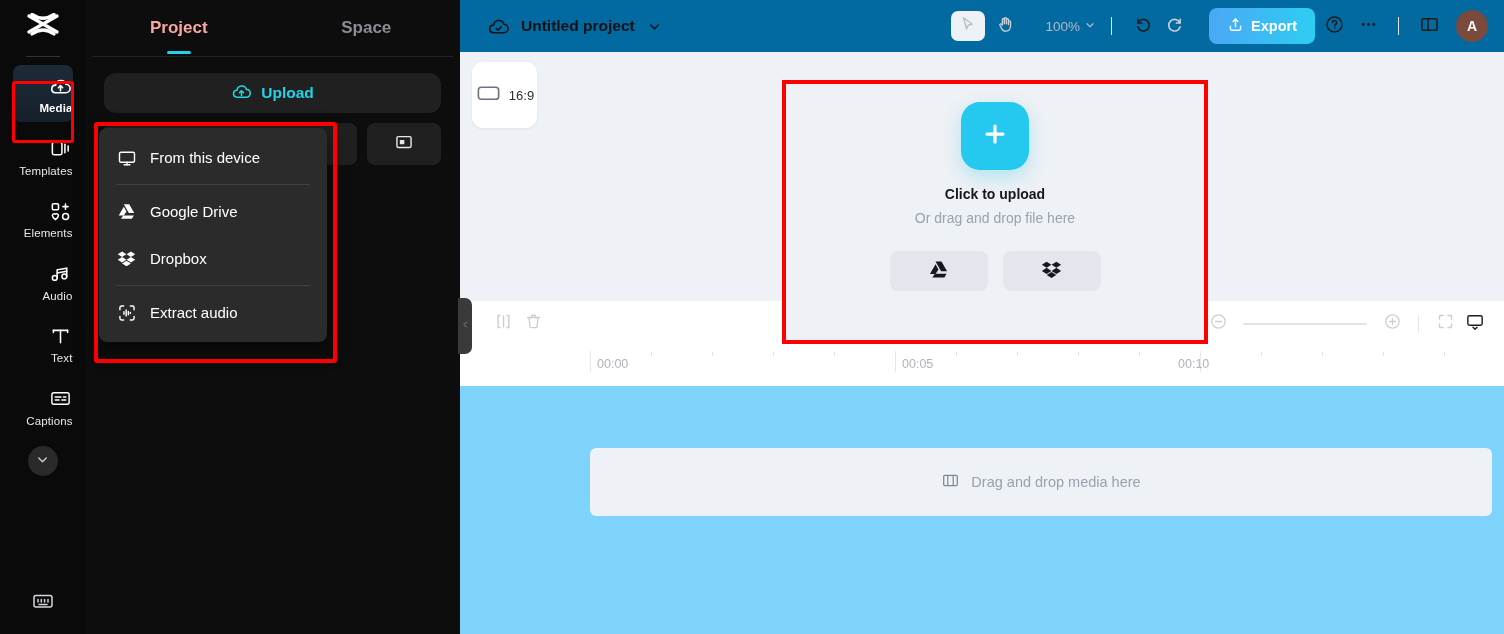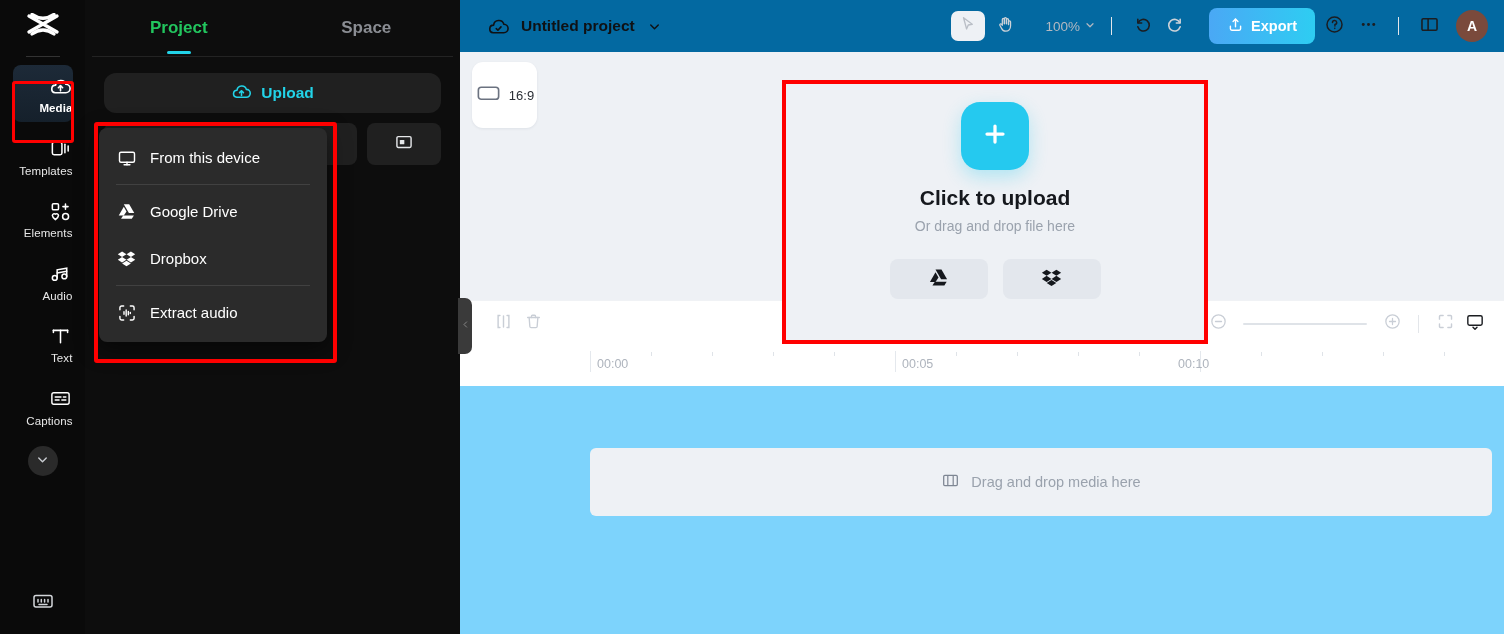--- a/index.html
+++ b/index.html
@@ -47,21 +47,21 @@
   
   .panel {
     width: 375px; flex: 0 0 375px; height: 634px;
     background: #0d0d0d; position: relative;
   }
   .panel-tabs { display: flex; height: 56px; position: relative; }
   .panel-tab {
     flex: 1; display:flex; align-items:center; justify-content:center;
     font-size: 17px; font-weight: 700; color: #8a8d93; cursor: pointer; position: relative;
   }
-  .panel-tab.active { color: #22c55e; }
+  .panel-tab.active { color: #fca5a5; }
   .panel-tab.active::after {
     content: ""; position: absolute; bottom: 2px; left: 50%; transform: translateX(-50%);
     width: 24px; height: 3.5px; border-radius: 2px; background: #22d3e8;
   }
   .panel-tabs-rule { height:1px; background:#232323; margin: 0 7px; }
 
   .upload-btn {
     margin: 16px 19px 0 19px; height: 40px; border-radius: 12px; background: #202020;
     display:flex; align-items:center; justify-content:center; gap: 9px; cursor:pointer;
   }
@@ -144,21 +144,21 @@
     position: absolute; left: 325px; top: 31px; width: 420px; height: 258px;
     border: 1px dashed #d4dae2; background: #eef1f5;
     display:flex; flex-direction:column; align-items:center; justify-content:flex-start;
     cursor:pointer; padding-top: 18px;
   }
   .plus-box {
     width: 68px; height: 68px; border-radius: 19px; background: #25c9ef;
     display:flex; align-items:center; justify-content:center;
     box-shadow: 0 7px 18px rgba(37,201,239,.30);
   }
-  .uz-title { margin-top: 16px; font-size: 21px; font-weight: 700; color:#15181d; }
+  .uz-title { margin-top: 16px; font-size: 14px; font-weight: 700; color:#15181d; }
   .uz-sub { margin-top: 8px; font-size: 14px; color:#9aa2ad; }
   .uz-btns { margin-top: 25px; display:flex; gap: 15px; }
   .uz-btn {
     width: 98px; height: 40px; border-radius: 8px; background:#e3e7ed;
     display:flex; align-items:center; justify-content:center; cursor:pointer;
   }
   .ann-upload {
     position: absolute; left: 322px; top: 28px; width: 426px; height: 264px;
     border: 4px solid #ff0000; pointer-events:none; z-index: 10;
   }

